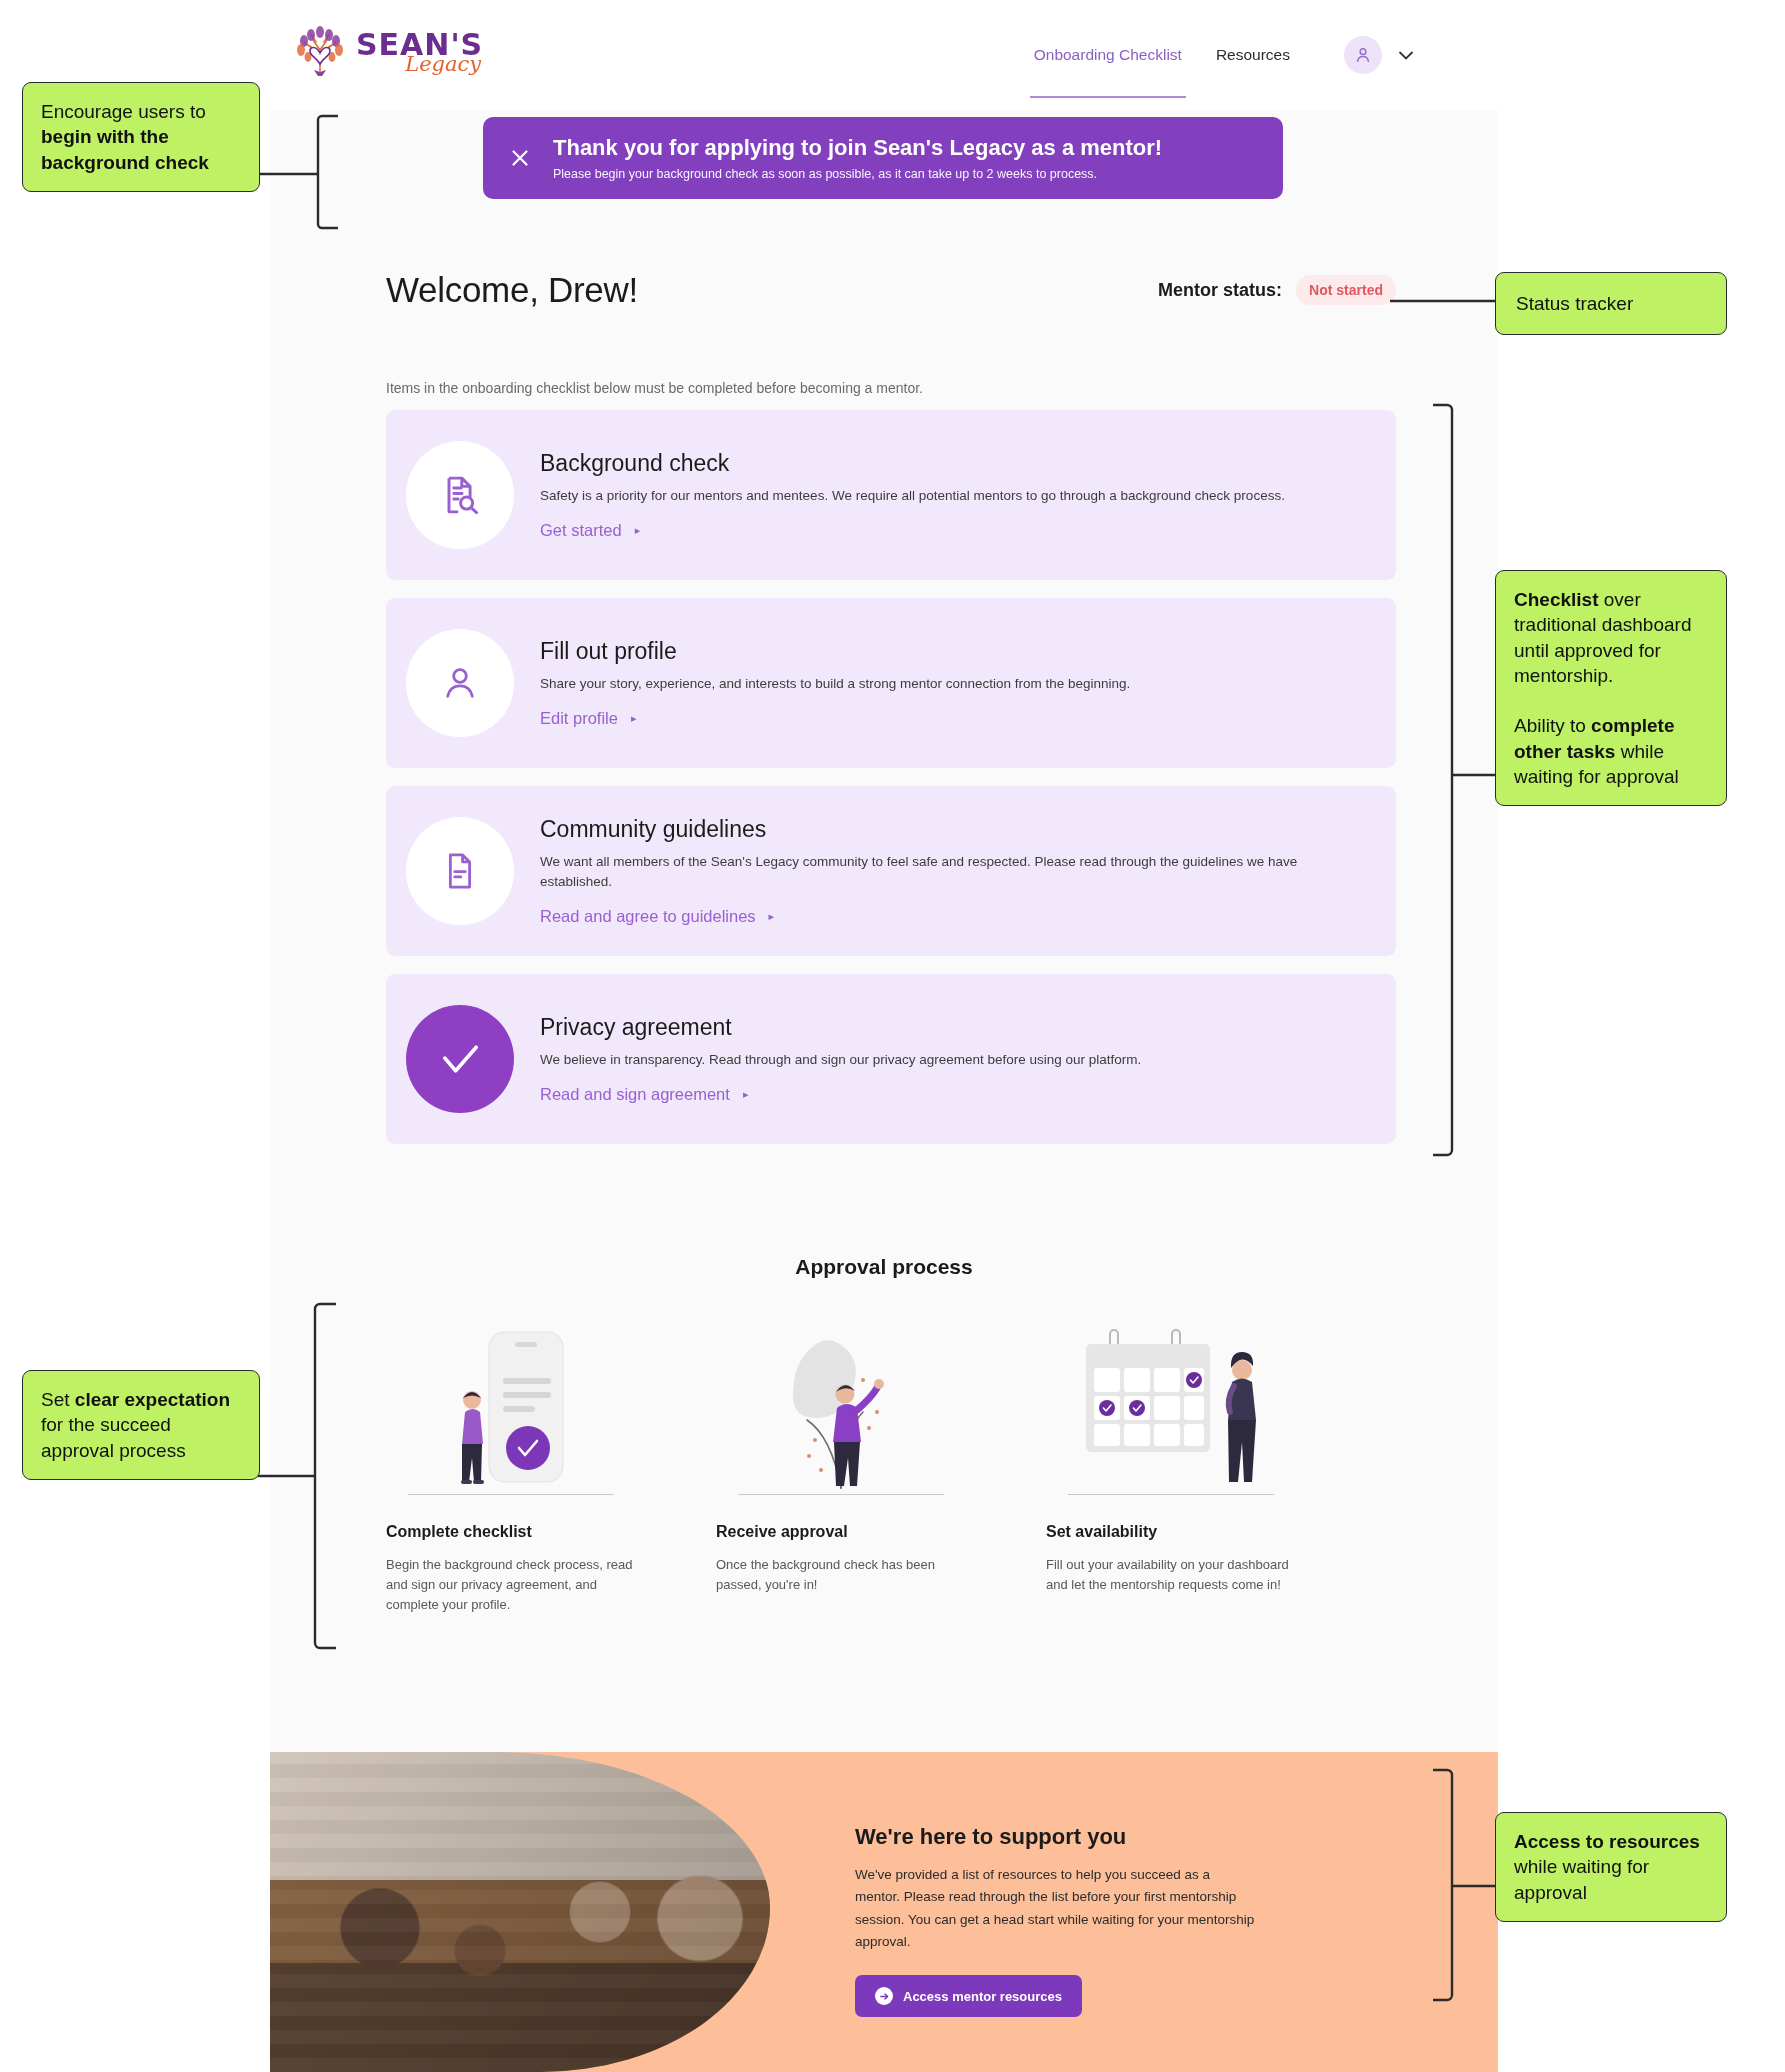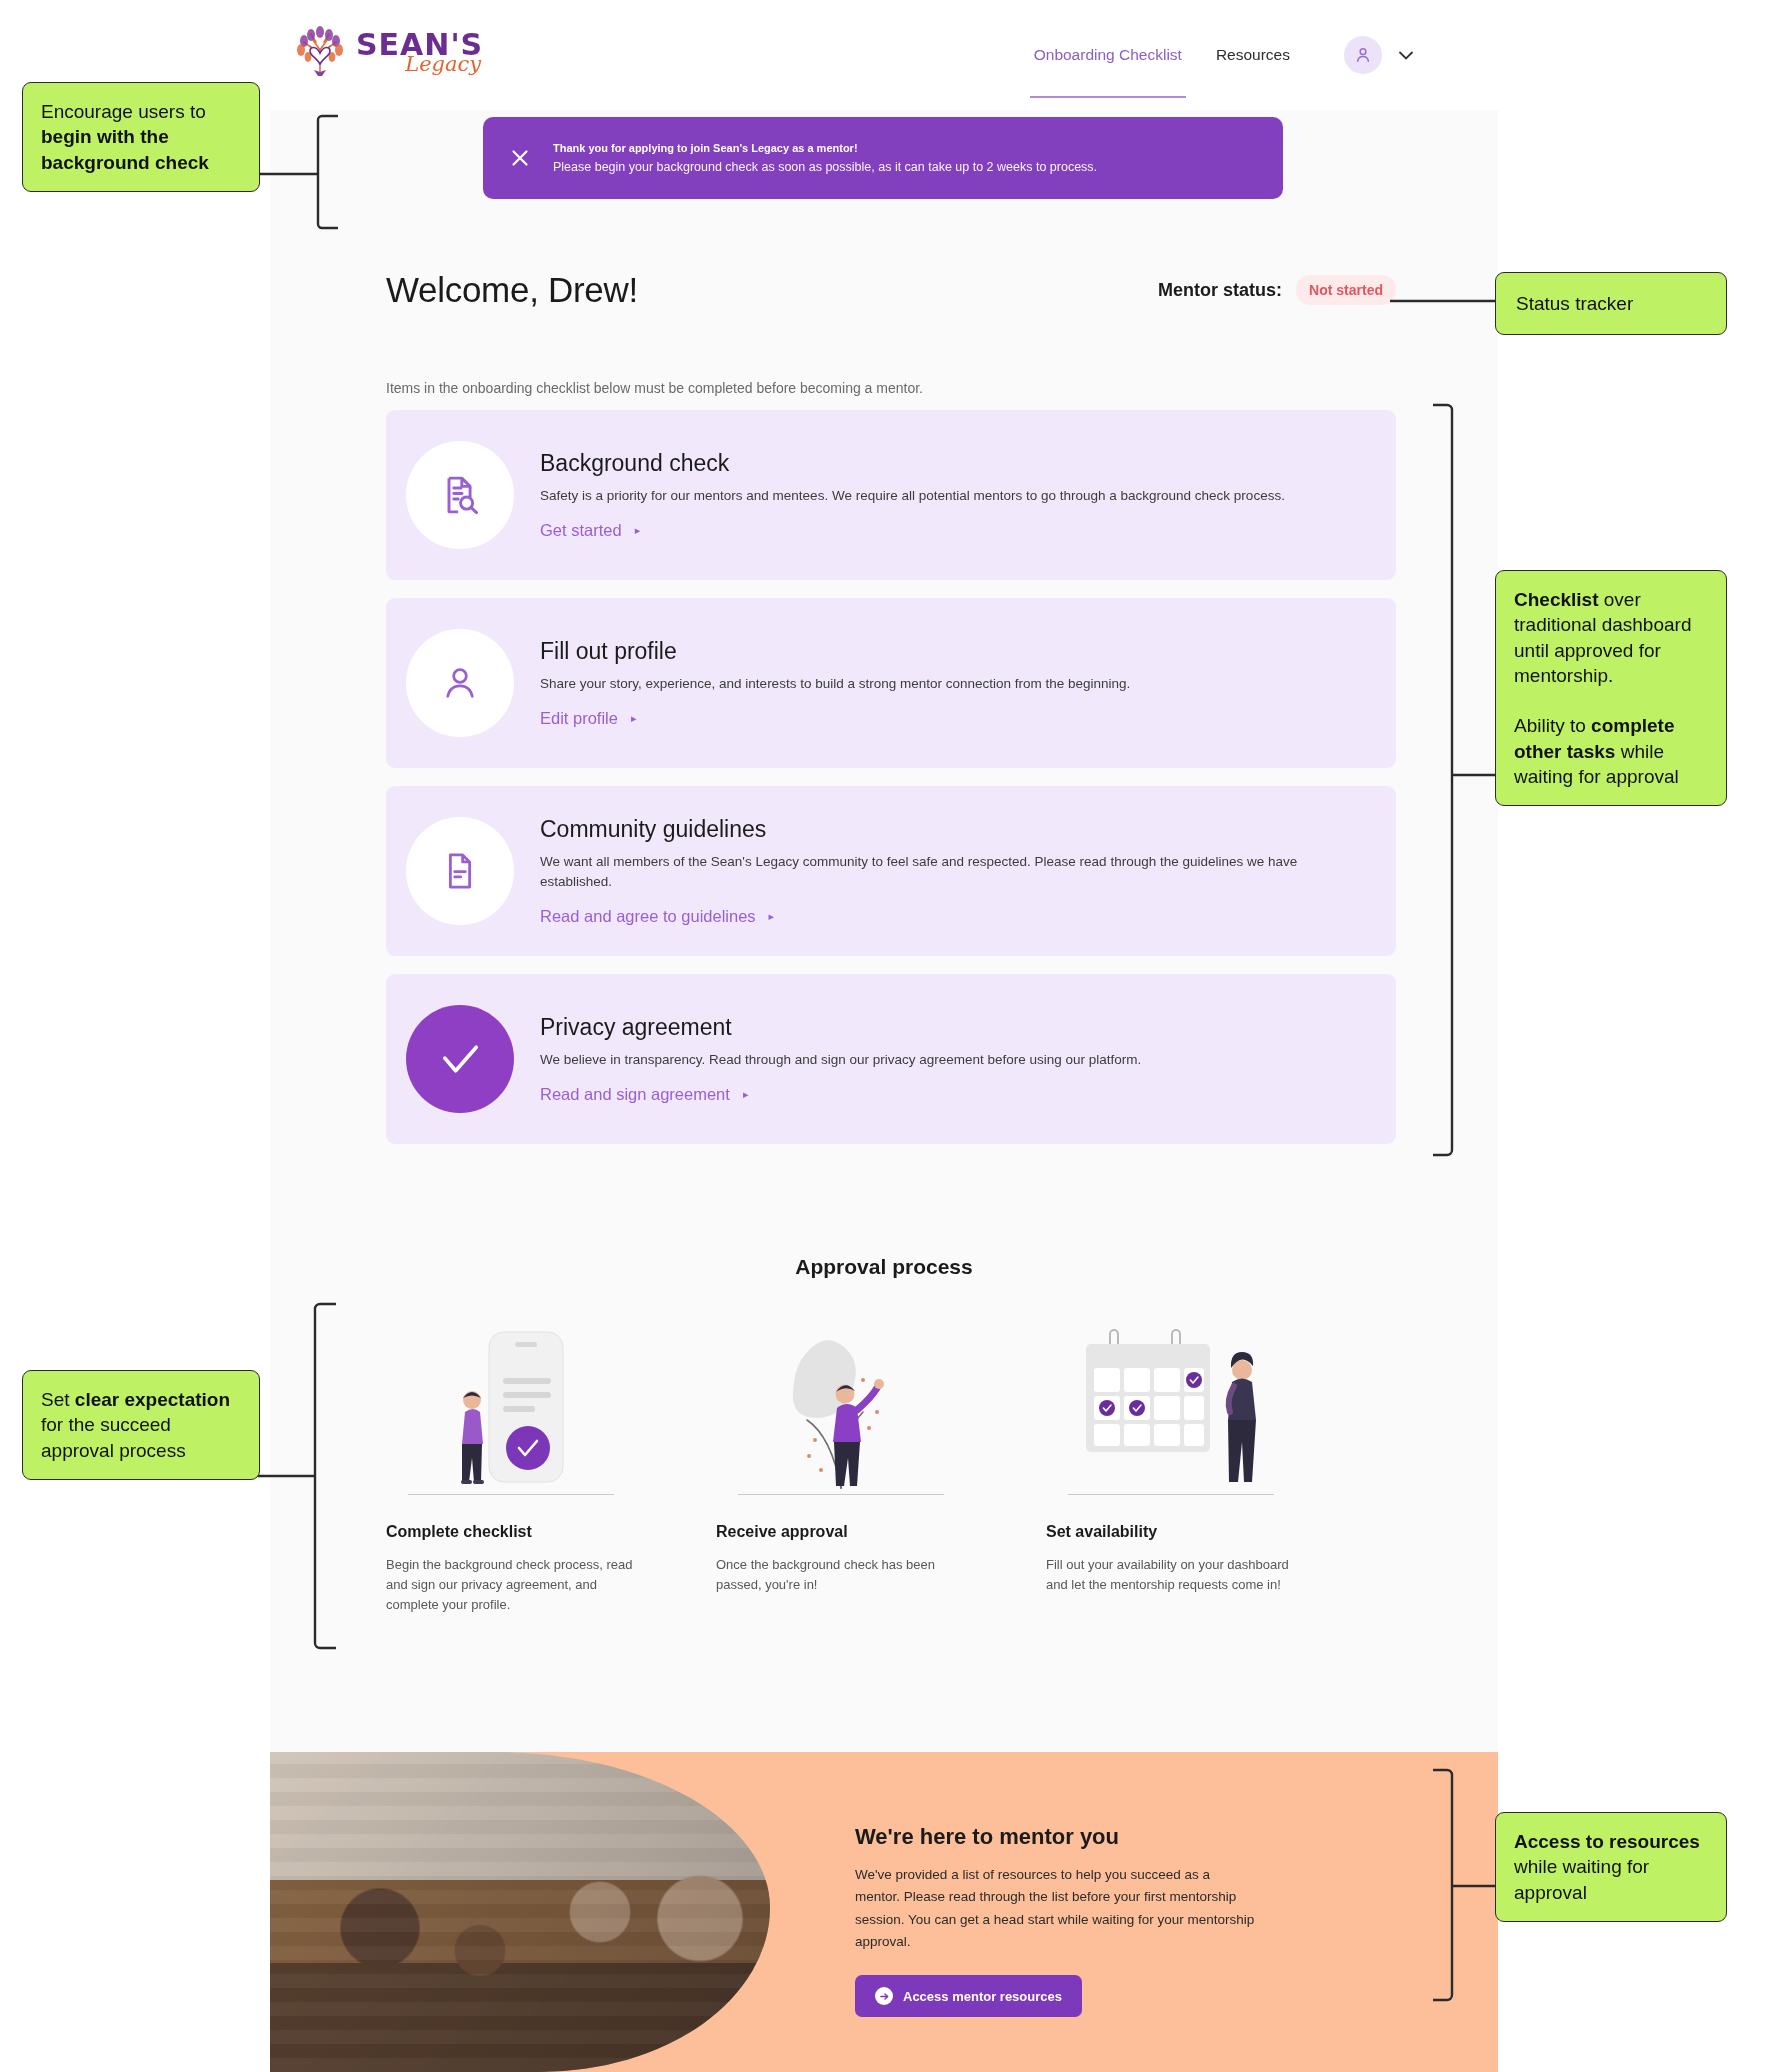--- a/index.html
+++ b/index.html
@@ -45,21 +45,21 @@
   }
 
   
   #banner {
     position: absolute; left: 213px; top: 117px; width: 800px; height: 82px;
     background: #8340be; border-radius: 10px; display: flex; align-items: center;
     padding: 0 24px; gap: 20px;
   }
   #banner-close { cursor: pointer; flex: 0 0 auto; }
   #banner-text { color: #ffffff; }
-  #banner-title { font-size: 11px; font-weight: bold; margin-bottom: 6px; }
+  #banner-title { font-size: 22px; font-weight: bold; margin-bottom: 6px; }
   #banner-sub { font-size: 12.5px; font-weight: normal; opacity: .95; }
 
   
   #welcome-row {
     position: absolute; left: 116px; top: 270px; width: 1010px;
     display: flex; align-items: center; justify-content: space-between;
   }
   #welcome-title { font-size: 35px; font-weight: normal; color: #1b1b1b; letter-spacing: -.3px; }
   #status-wrap { display: flex; align-items: center; gap: 14px; }
   #status-label { font-size: 18px; font-weight: bold; color: #1b1b1b; }
@@ -402,21 +402,21 @@
         <div class="step-baseline"></div>
       </div>
       <div class="step-title">Set availability</div>
       <div class="step-desc">Fill out your availability on your dashboard and let the mentorship requests come in!</div>
     </div>
   </div>
 
   <div id="resources-band">
     <div id="resources-photo"></div>
     <div id="resources-text">
-      <div id="resources-title">We're here to mentor you</div>
+      <div id="resources-title">We're here to support you</div>
       <div id="resources-desc">We've provided a list of resources to help you succeed as a mentor. Please read through the list before your first mentorship session. You can get a head start while waiting for your mentorship approval.</div>
       <button id="resources-button">
         <span id="btn-arrow-circle">
           <svg width="11" height="11" viewBox="0 0 24 24" fill="none" stroke="#7d39bb" stroke-width="3">
             <path d="M4 12 H18 M13 6.5 L19 12 L13 17.5" stroke-linecap="round" stroke-linejoin="round"></path>
           </svg>
         </span>
         <span>Access mentor resources</span>
       </button>
     </div>

